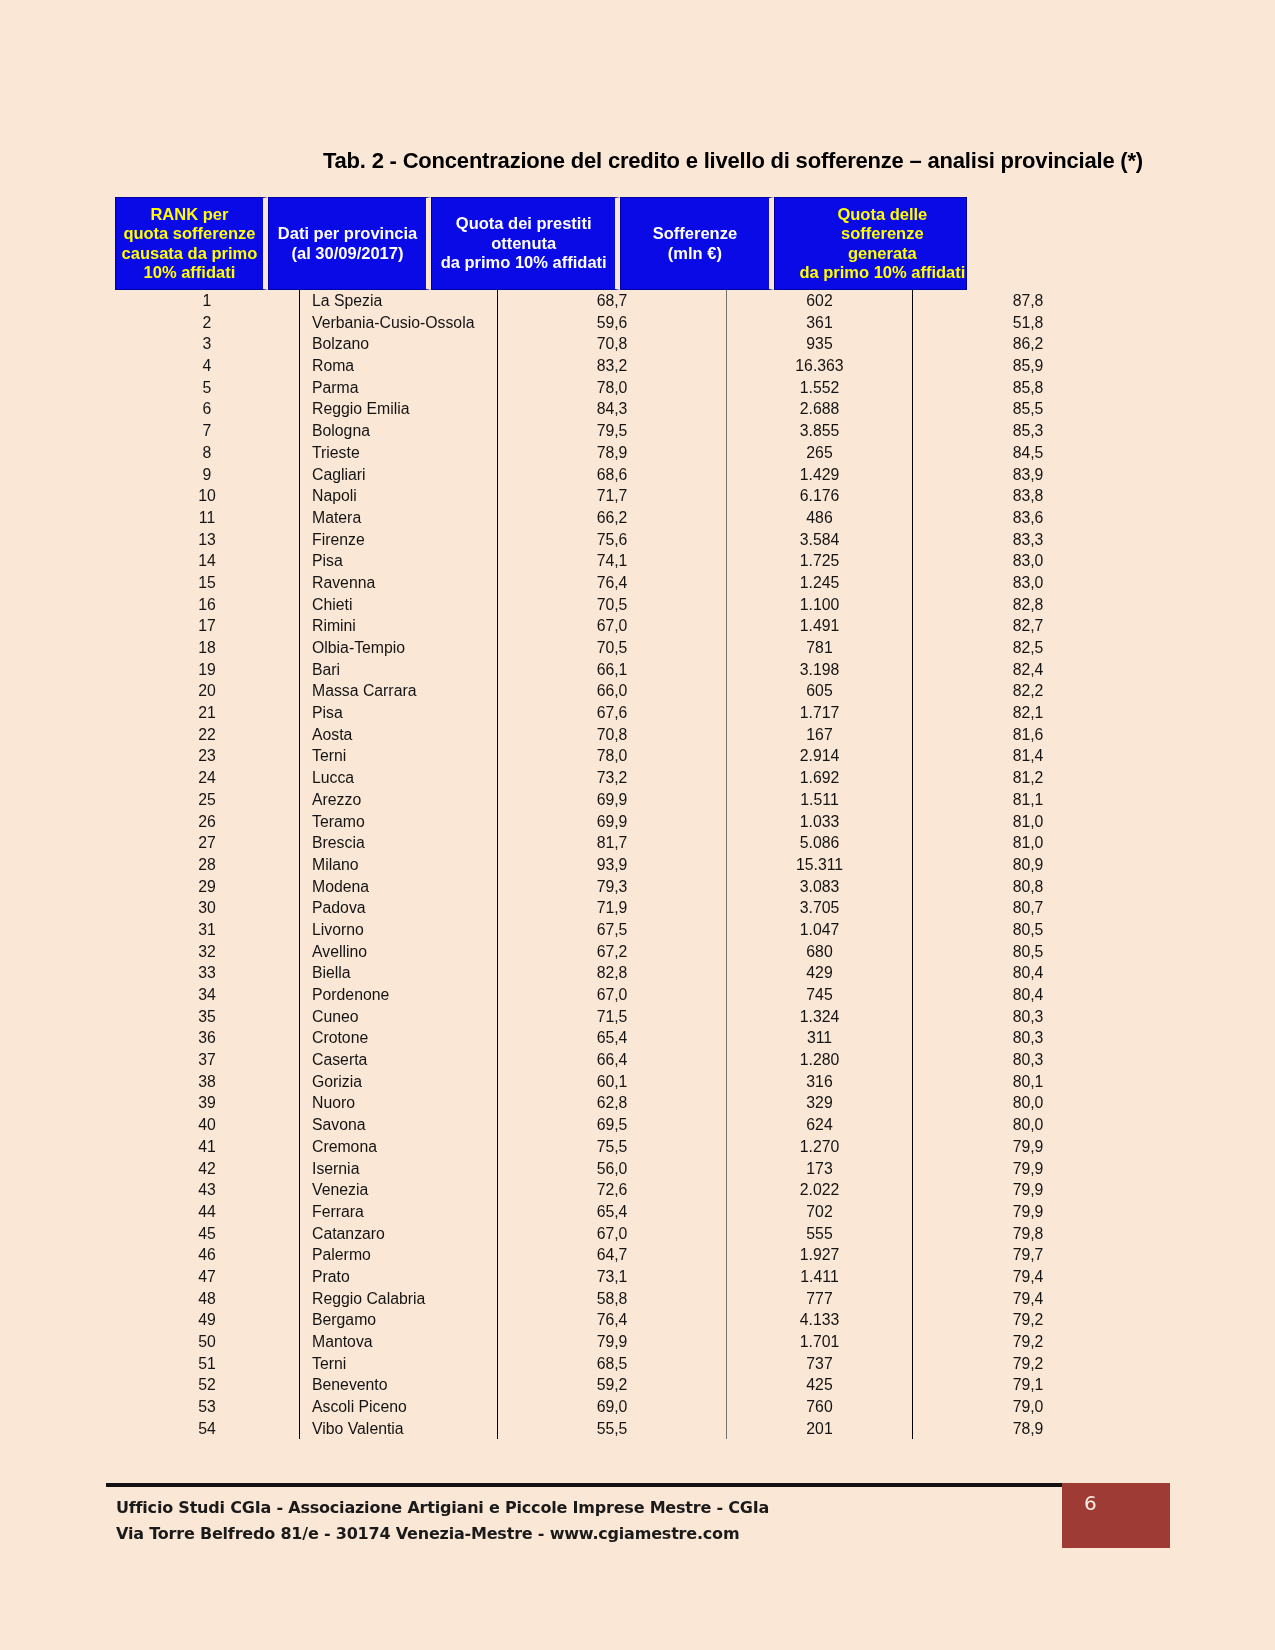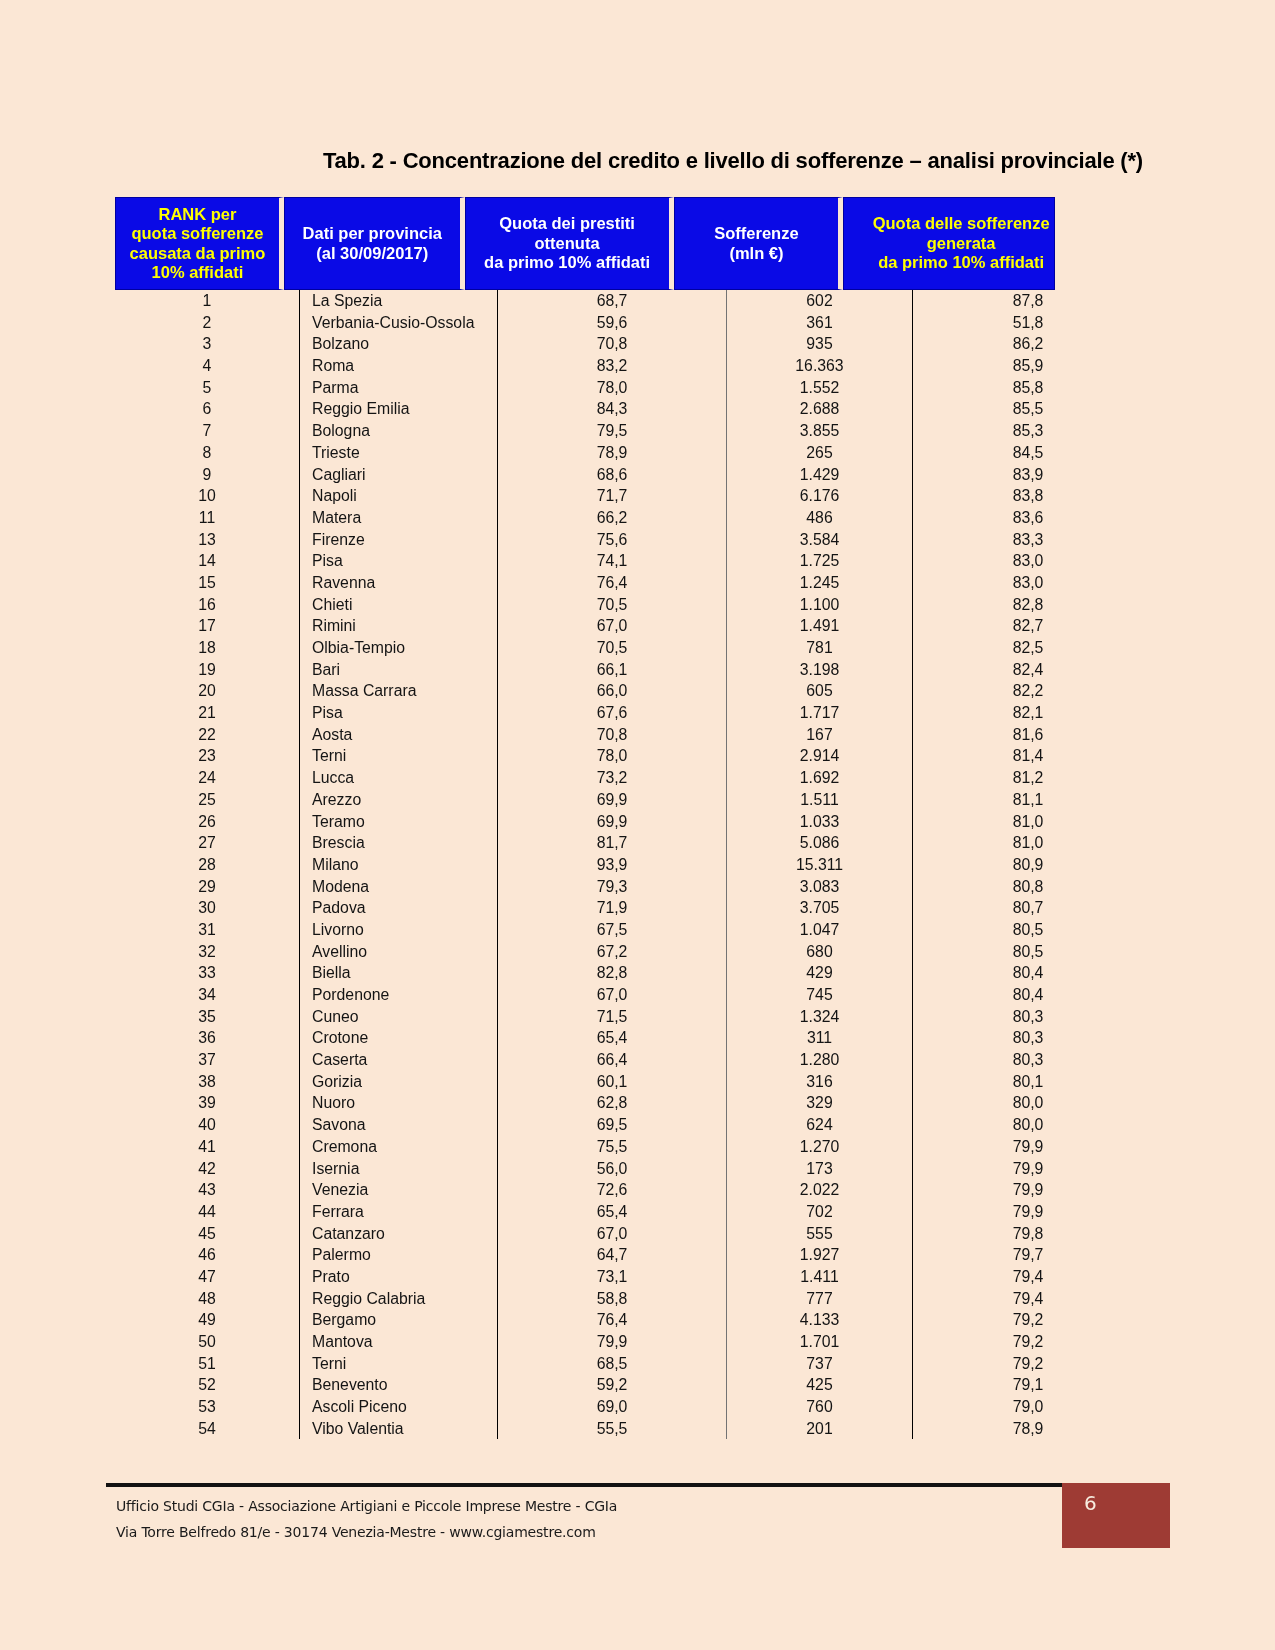--- a/index.html
+++ b/index.html
@@ -5,21 +5,21 @@
   html,body{margin:0;padding:0;}
   body{font-family:"Liberation Sans", sans-serif;}
   .page{position:relative;width:1275px;height:1650px;background:#FBE7D5;overflow:hidden;}
 
   .title{
     position:absolute;top:148px;left:115px;width:1028px;
     text-align:right;font-weight:bold;font-size:22px;letter-spacing:-0.2px;color:#000;
     font-family:"Liberation Sans", sans-serif;
   }
 
-  .thead{position:absolute;top:197px;left:115px;width:940px;height:93px;display:flex;}
+  .thead{position:absolute;top:197px;left:115px;width:852px;height:93px;display:flex;}
   .th{
     box-sizing:border-box;background:#0A0AE6;border:1px solid #0000A0;
     display:flex;align-items:center;justify-content:center;
     text-align:center;white-space:pre-line;
     font-weight:bold;font-size:16.5px;line-height:19.5px;
   }
   .th.gap{border-right:5px solid #FBE7D5;}
   .hw0{width:185px;} .hw1{width:198px;} .hw2{width:229px;} .hw3{width:186px;} .hw4{width:230px;padding-left:24px;}
 
   .tbody{position:absolute;top:290px;left:115px;width:1028px;}
@@ -34,22 +34,22 @@
   .c3{width:186px;text-align:center;border-right:1px solid #000;}
   .c4{width:230px;text-align:center;}
 
   .footer-rule{position:absolute;left:106px;top:1483px;width:956px;height:4px;background:#121212;}
   .pagebox{
     position:absolute;left:1062px;top:1483px;width:108px;height:65px;
     background:#9E3B34;box-sizing:border-box;padding:8px 0 0 22px;
     color:#F7ECDF;font-size:20px;font-family:"DejaVu Sans", sans-serif;
   }
   .fline{
-    position:absolute;left:116px;color:#1A1A1A;font-size:14px;
-    font-family:"DejaVu Sans", sans-serif;letter-spacing:-0.2px;white-space:nowrap;
+    position:absolute;left:116px;color:#1A1A1A;font-size:16px;
+    font-family:"DejaVu Sans", sans-serif;letter-spacing:-0.2px;white-space:nowrap;font-weight:bold;
   }
   .f1{top:1498px;} .f2{top:1524px;}
 </style>
 </head>
 <body>
 
 <div class="page">
 
   <div class="title">Tab. 2 - Concentrazione del credito e livello di sofferenze – analisi provinciale (*)</div>
 

